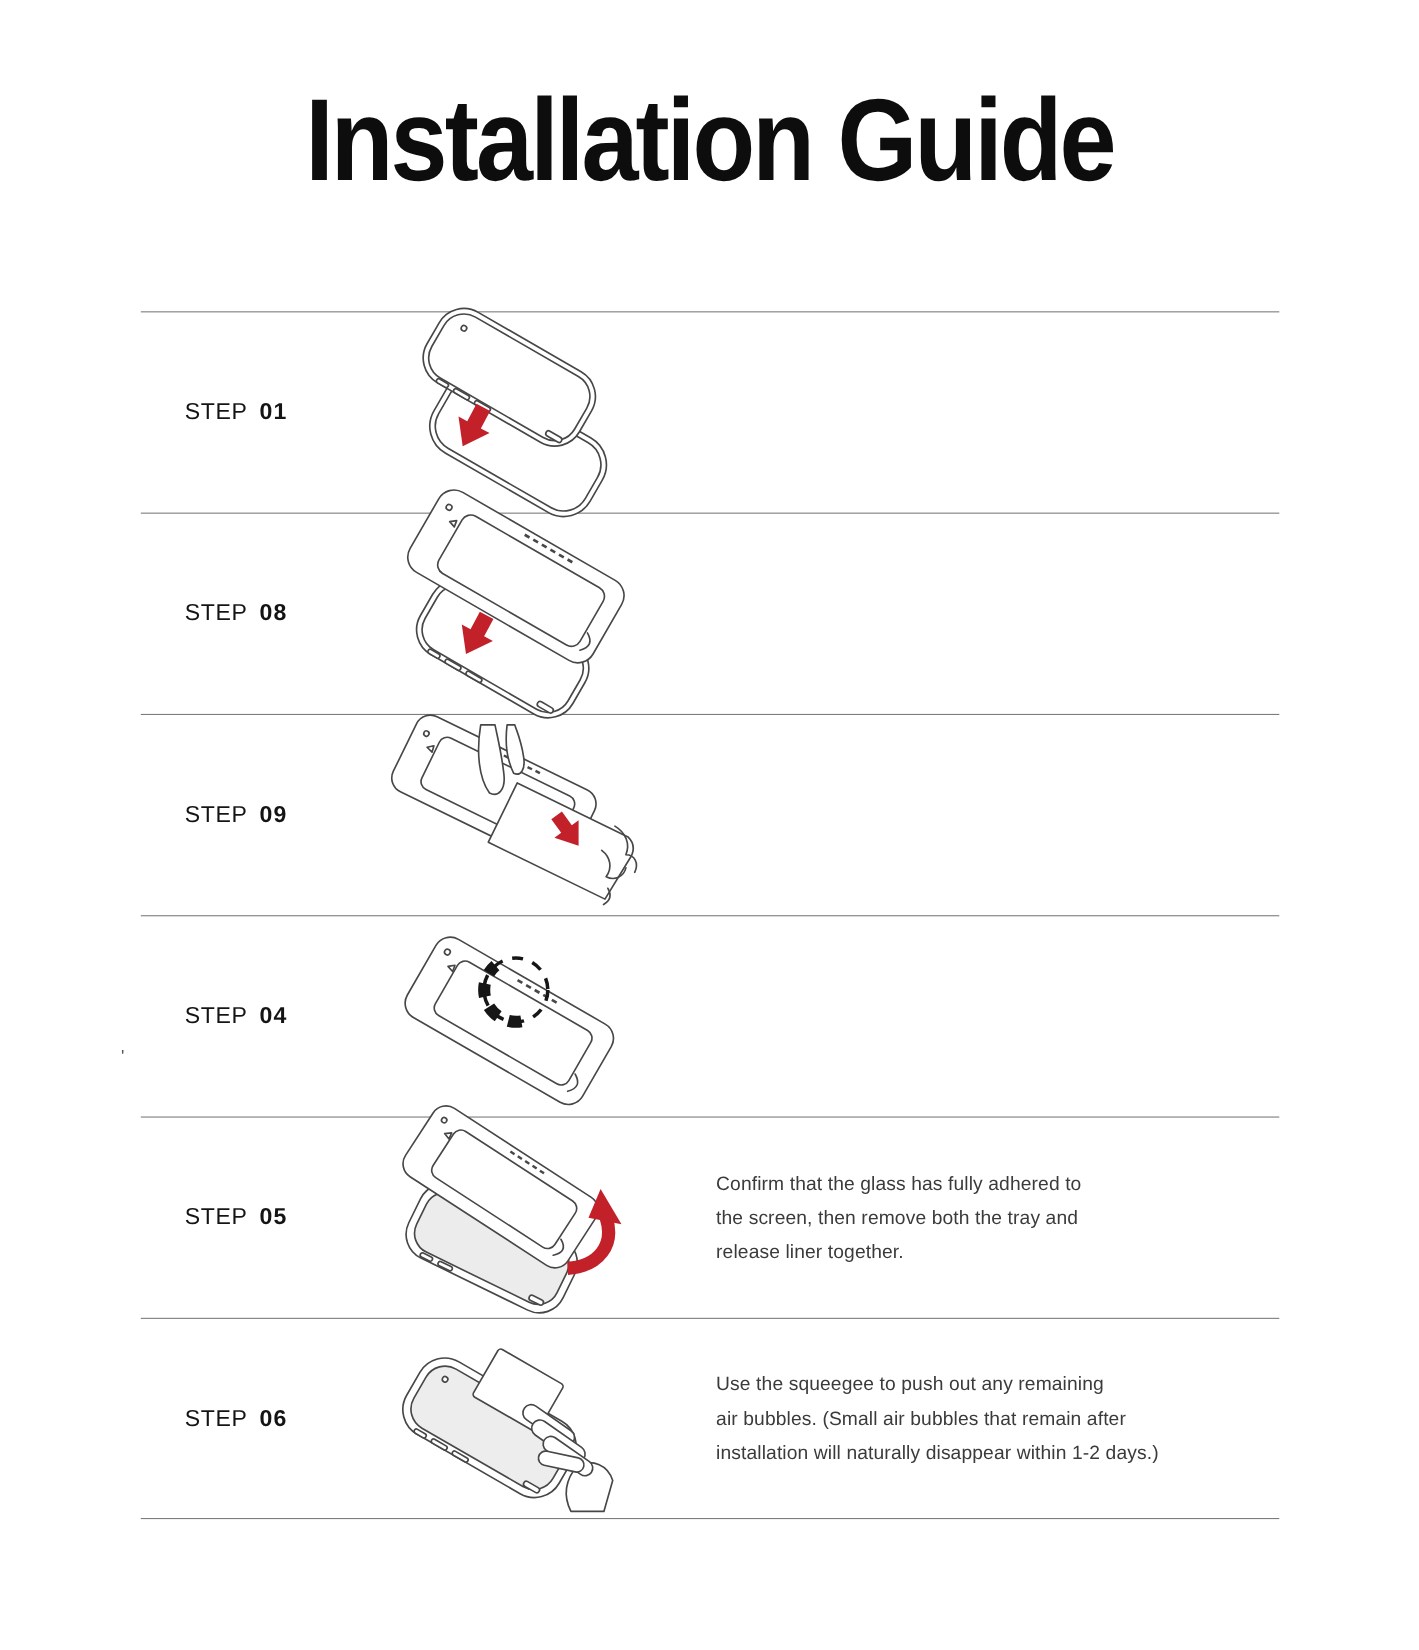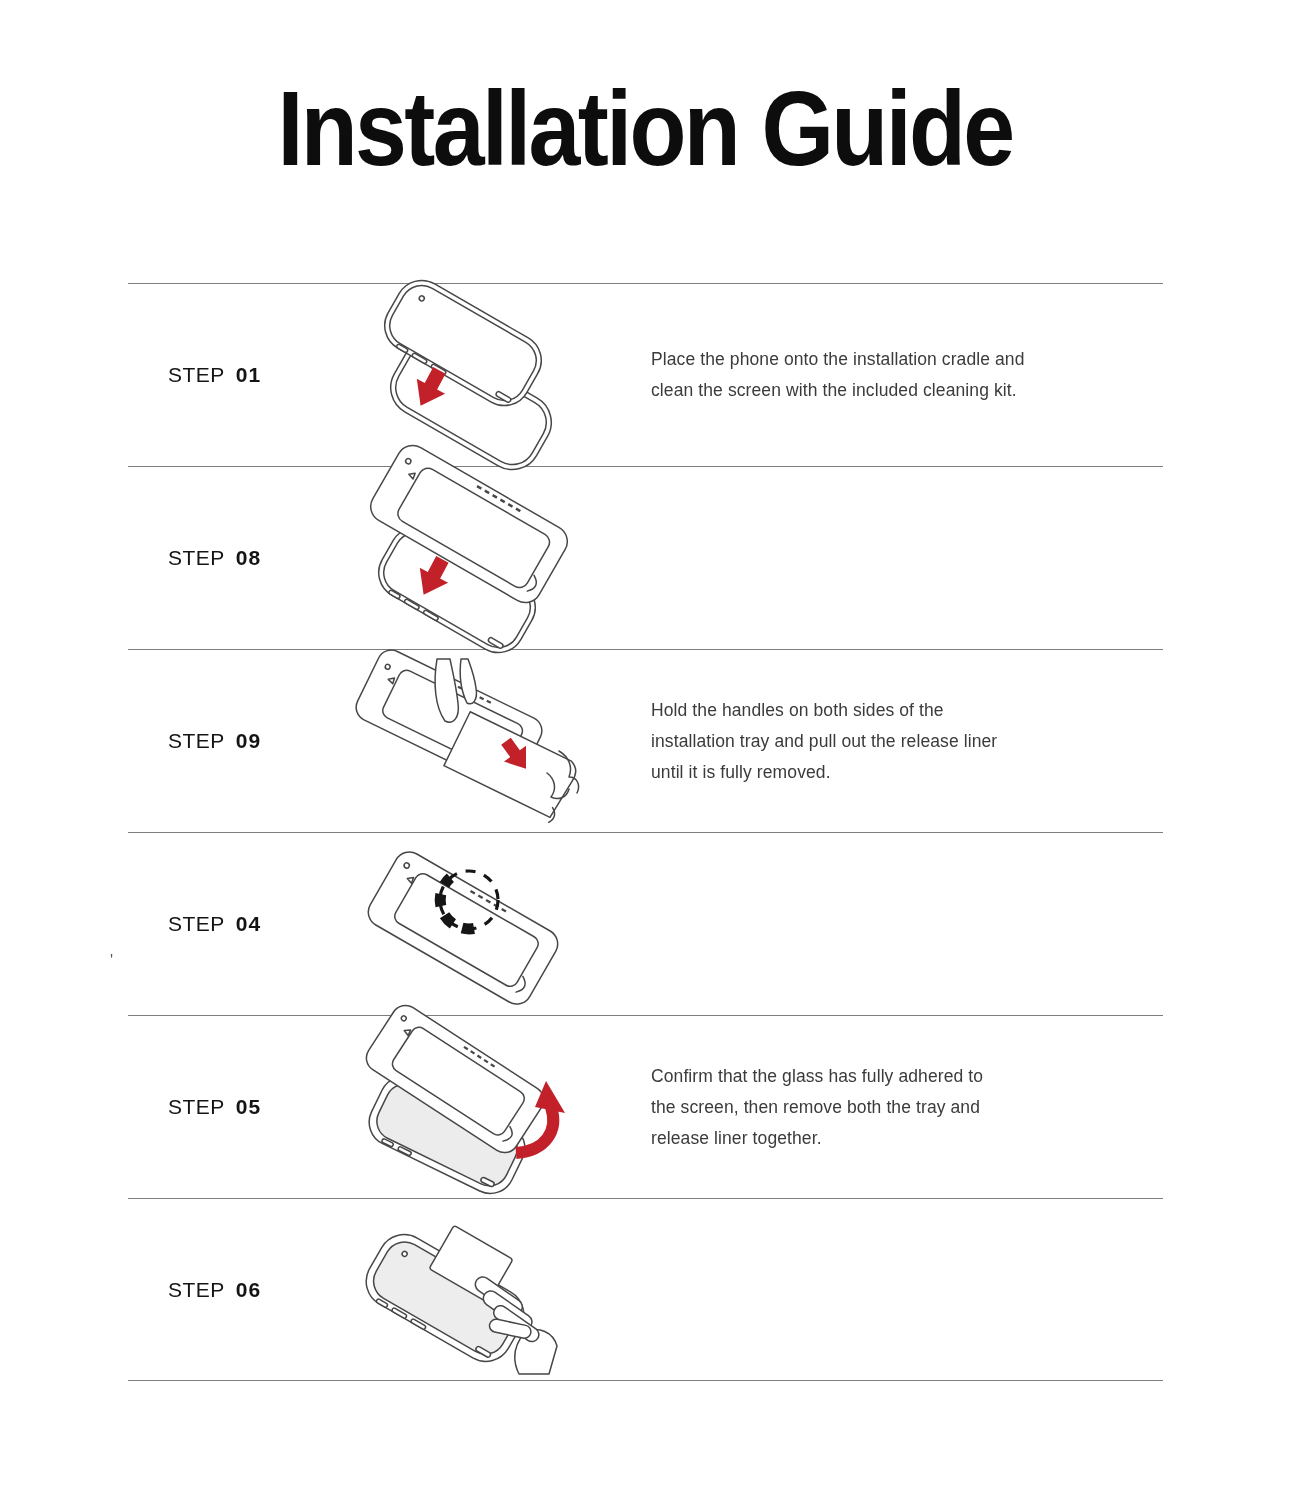--- a/index.html
+++ b/index.html
@@ -65,22 +65,20 @@
             <circle cx="-58" cy="-18" r="2.5"></circle>
             <rect x="-56" y="33" width="12" height="4" rx="2" fill="#fff"></rect>
             <rect x="-38" y="33" width="16" height="4" rx="2" fill="#fff"></rect>
             <rect x="-16" y="33" width="16" height="4" rx="2" fill="#fff"></rect>
             <rect x="54" y="24" width="16" height="5" rx="2.5" fill="#fff"></rect>
           </g>
         </g>
         <path transform="translate(77,97) rotate(28)" d="M -7,-20 L 7,-20 L 7,-2 L 16,-2 L 0,20 L -16,-2 L -7,-2 Z" fill="#c32129"></path>
       </svg>
     </div>
-    <div class="col-desc">Place the phone onto the installation cradle and
-clean the screen with the included cleaning kit.</div>
   </div>
 
   <div class="row">
     <div class="col-label">
       <span class="step-word">STEP</span><span class="step-num">08</span>
     </div>
     <div class="col-illo">
       <svg width="230" height="168" viewBox="0 0 230 168">
         <g class="sketch">
           <g transform="translate(104,116) rotate(30)">
@@ -139,23 +137,20 @@
           <g fill="#fff">
             <path d="M 84,2 C 80,26 82,50 92,64 C 100,68 107,61 105,46 C 103,28 99,12 97,2 Z"></path>
             <path d="M 108,2 C 106,18 108,34 114,46 C 120,49 125,43 123,31 C 121,17 117,8 115,2 Z"></path>
           </g>
           <path d="M 206,94 C 216,100 220,110 216,120 C 224,120 228,128 224,136"></path>
           <path d="M 194,116 C 202,122 204,132 198,140 C 206,144 214,140 216,132"></path>
         </g>
         <path transform="translate(163,98) rotate(-36) scale(0.85)" d="M -7,-20 L 7,-20 L 7,-2 L 16,-2 L 0,20 L -16,-2 L -7,-2 Z" fill="#c32129"></path>
       </svg>
     </div>
-    <div class="col-desc">Hold the handles on both sides of the
-installation tray and pull out the release liner
-until it is fully removed.</div>
   </div>
 
   <div class="row">
     <div class="col-label">
       <span class="step-word">STEP</span><span class="step-num">04</span>
     </div>
     <div class="col-illo">
       <svg width="230" height="168" viewBox="0 0 230 168">
         <g class="sketch">
           <g transform="translate(110,88) rotate(30)">
@@ -243,15 +238,18 @@
           <g fill="#fff">
             <path d="M 172,126 C 186,120 200,126 204,140 L 196,168 L 166,168 C 158,152 162,138 172,126 Z"></path>
             <rect x="128" y="68" width="54" height="15" rx="7.5" transform="rotate(35 128 68)"></rect>
             <rect x="136" y="82" width="56" height="15" rx="7.5" transform="rotate(35 136 82)"></rect>
             <rect x="146" y="97" width="52" height="14" rx="7" transform="rotate(35 146 97)"></rect>
             <rect x="138" y="112" width="42" height="13" rx="6.5" transform="rotate(12 138 112)"></rect>
           </g>
         </g>
       </svg>
     </div>
+    <div class="col-desc">Use the squeegee to push out any remaining
+air bubbles. (Small air bubbles that remain after
+installation will naturally disappear within 1-2 days.)</div>
   </div>
 
 </div>
 
 </body></html>

